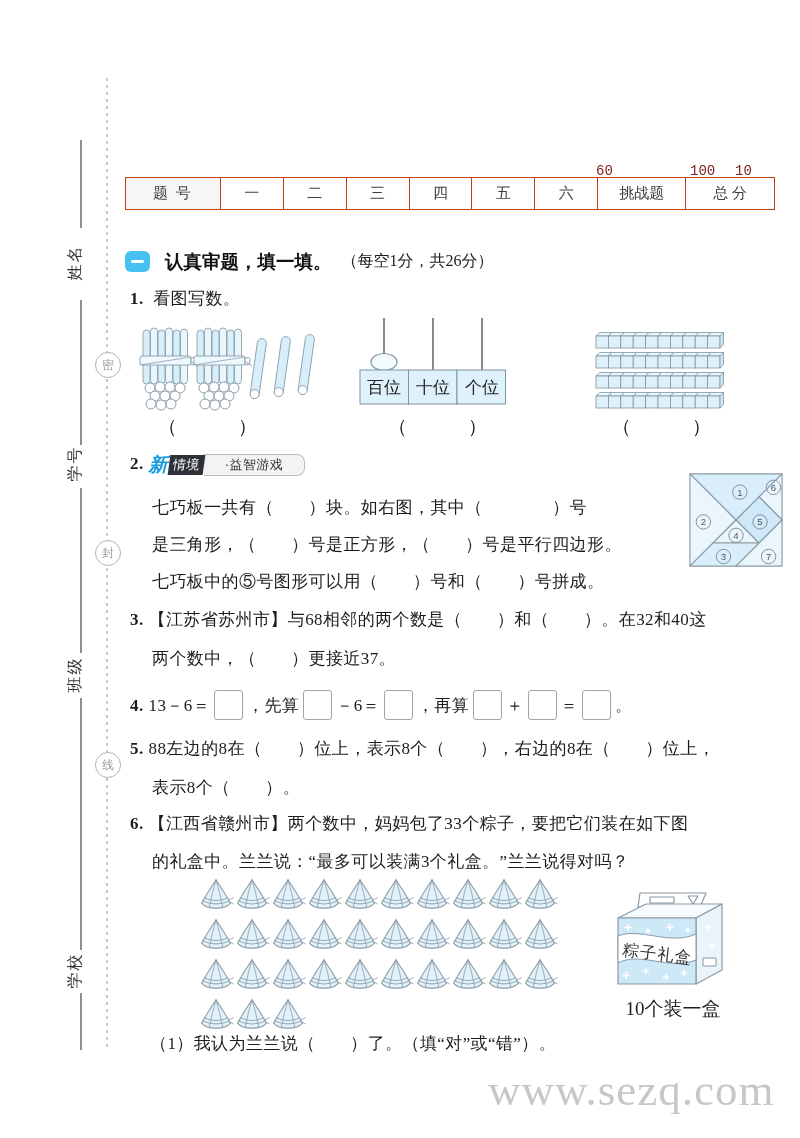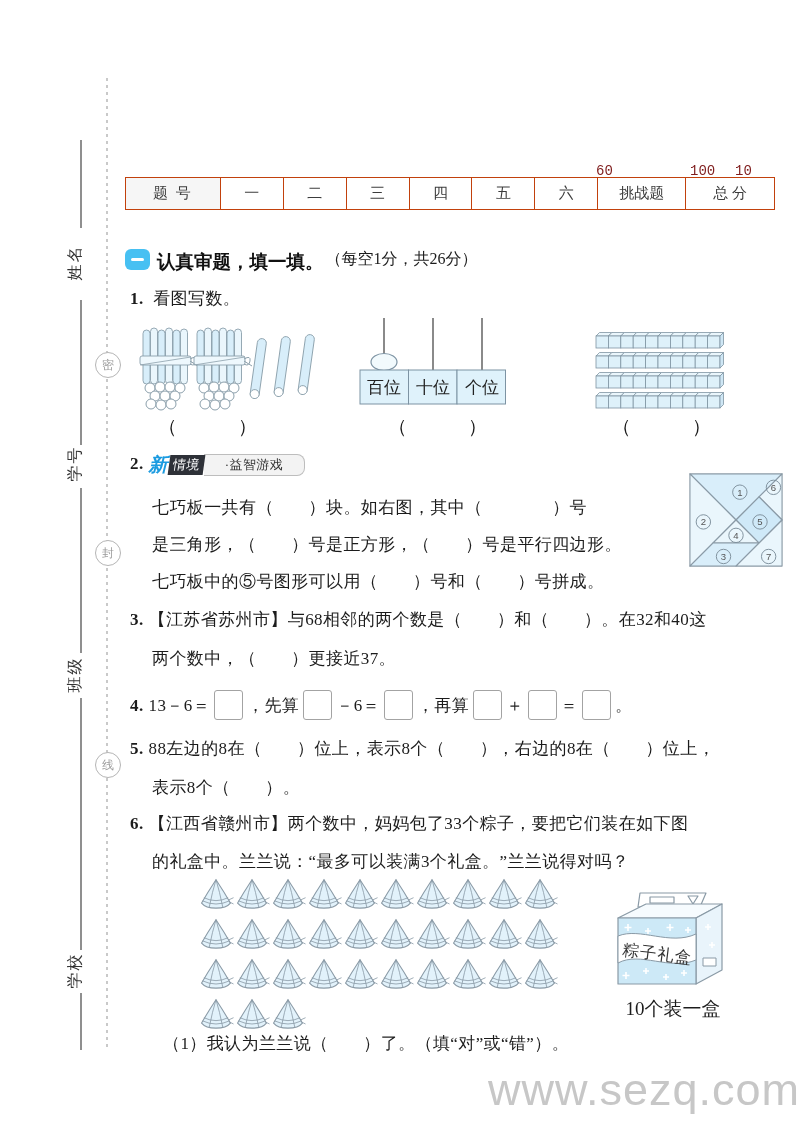--- a/index.html
+++ b/index.html
@@ -20,21 +20,21 @@
 
   
   .top-num{position:absolute;top:163px;font-family:Liberation Mono, monospace;
     font-size:14px;color:#7f1d1d;}
   table.score{position:absolute;left:125px;top:177px;width:650px;border-collapse:collapse;
     font-size:15px;color:#3c3c3c;}
   table.score td{border:1px solid #c2410c;height:29px;text-align:center;background:#fff;}
   table.score td.lab{background:#f6f6f6;letter-spacing:2px;}
 
   
-  .sec{position:absolute;left:125px;top:249px;display:flex;}
+  .sec{position:absolute;left:125px;top:249px;display:flex;align-items:center;gap:8px;}
   .sec-icon{width:25px;height:21px;border-radius:6px;background:#47c0f2;display:flex;
     align-items:center;justify-content:center;margin-right:7px;}
   .sec-icon i{display:block;width:13px;height:3.5px;background:#fff;border-radius:2px;}
   .sec-title{font-weight:bold;font-size:18.5px;color:#111;}
   .sec-note{font-size:16px;margin-left:2px;}
 
   
   .q-line{position:absolute;font-size:17px;white-space:nowrap;letter-spacing:0.4px;}
   .q-num{font-weight:bold;margin-right:5px;font-family:"Liberation Serif",serif;}
   .src{font-weight:normal;}
@@ -52,21 +52,21 @@
   
   .fig{position:absolute;}
   .paren{position:absolute;top:414px;width:96px;text-align:center;font-size:19px;
     letter-spacing:1px;}
   .zongzi-grid{position:absolute;left:198px;top:876px;}
   .zongzi-row{display:flex;height:38px;margin-bottom:2px;}
   .zongzi{width:36px;height:38px;}
   .box-caption{position:absolute;left:604px;top:996px;width:138px;text-align:center;
     font-size:19px;}
 
-  .watermark{position:absolute;left:488px;top:1064px;font-family:Liberation Sans, sans-serif;
+  .watermark{position:absolute;left:488px;top:1064px;font-family:Liberation Serif, serif;
     font-size:45px;color:#c7c7c7;letter-spacing:1px;}
 </style>
 </head>
 <body>
 
 <svg width="0" height="0" style="position:absolute">
   <defs>
     <g id="zongzi-shape" stroke="#8a9aa6" stroke-width="1.2" fill="#e2f2fb">
       <path d="M20,3 C24,9 31,20 36,29 C30,36.5 10,36.5 4,29 C9,20 16,9 20,3 Z"></path>
       <path d="M20,3 Q16,16 12.5,33.5" fill="none" stroke-width="0.9"></path>
@@ -481,15 +481,15 @@
       <path d="M38,84 l0,6 M35,87 l6,0"></path>
     <path d="M58,90 l0,6 M55,93 l6,0"></path>
       <path d="M76,86 l0,6 M73,89 l6,0"></path>
     <path d="M100,40 l0,6 M97,43 l6,0"></path>
       <path d="M104,58 l0,6 M101,61 l6,0"></path>
   </g>
   <text x="14" y="71" font-size="16.5" fill="#333" letter-spacing="1" transform="rotate(7 14 71)">粽子礼盒</text>
 </svg>
 <div class="box-caption">10个装一盒</div>
 
-<div class="q-line" style="left:163px;top:1032px">（1）我认为兰兰说（　　）了。（填“对”或“错”）。</div>
+<div class="q-line" style="left:150px;top:1032px">（1）我认为兰兰说（　　）了。（填“对”或“错”）。</div>
 
 <div class="watermark">www.sezq.com</div>
 
 </body></html>

